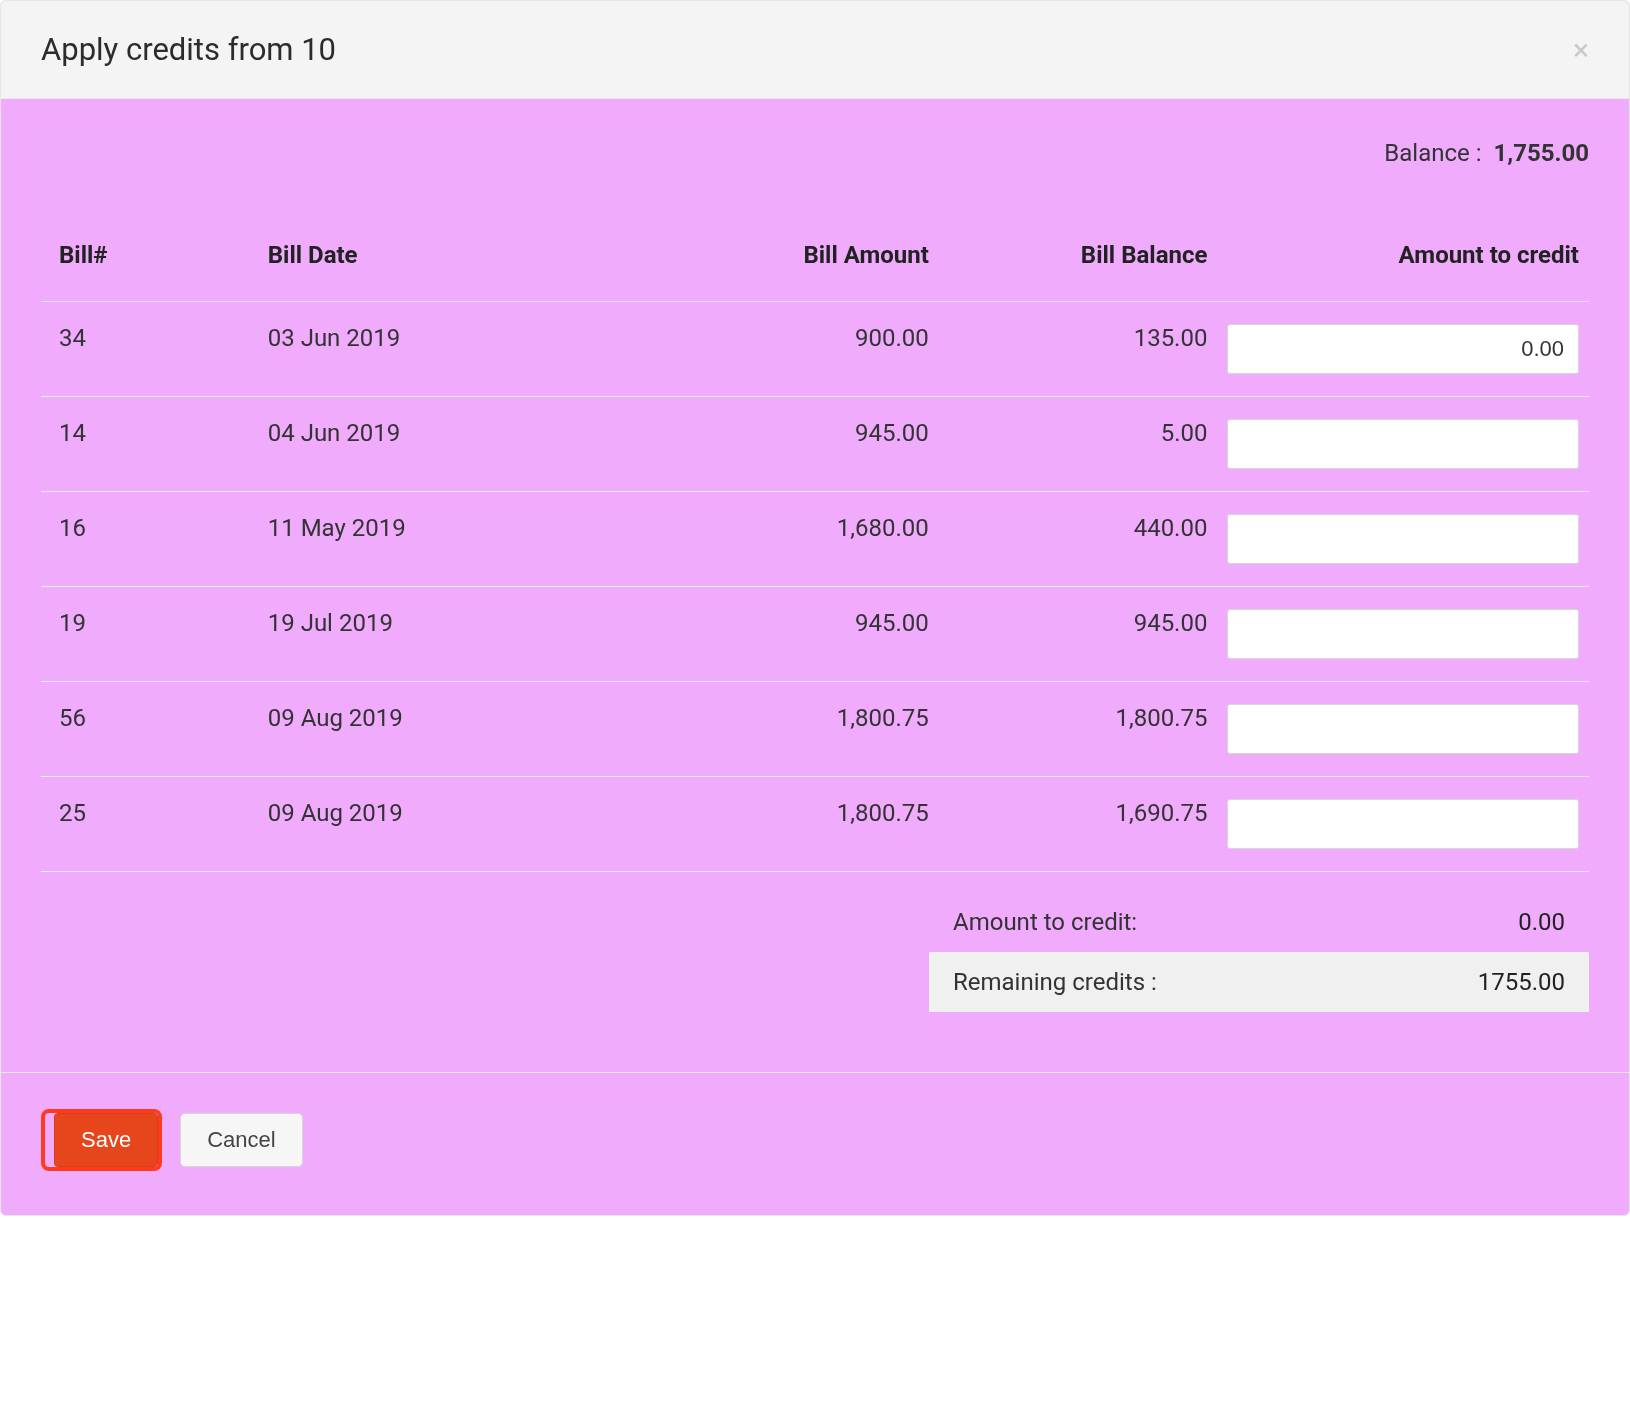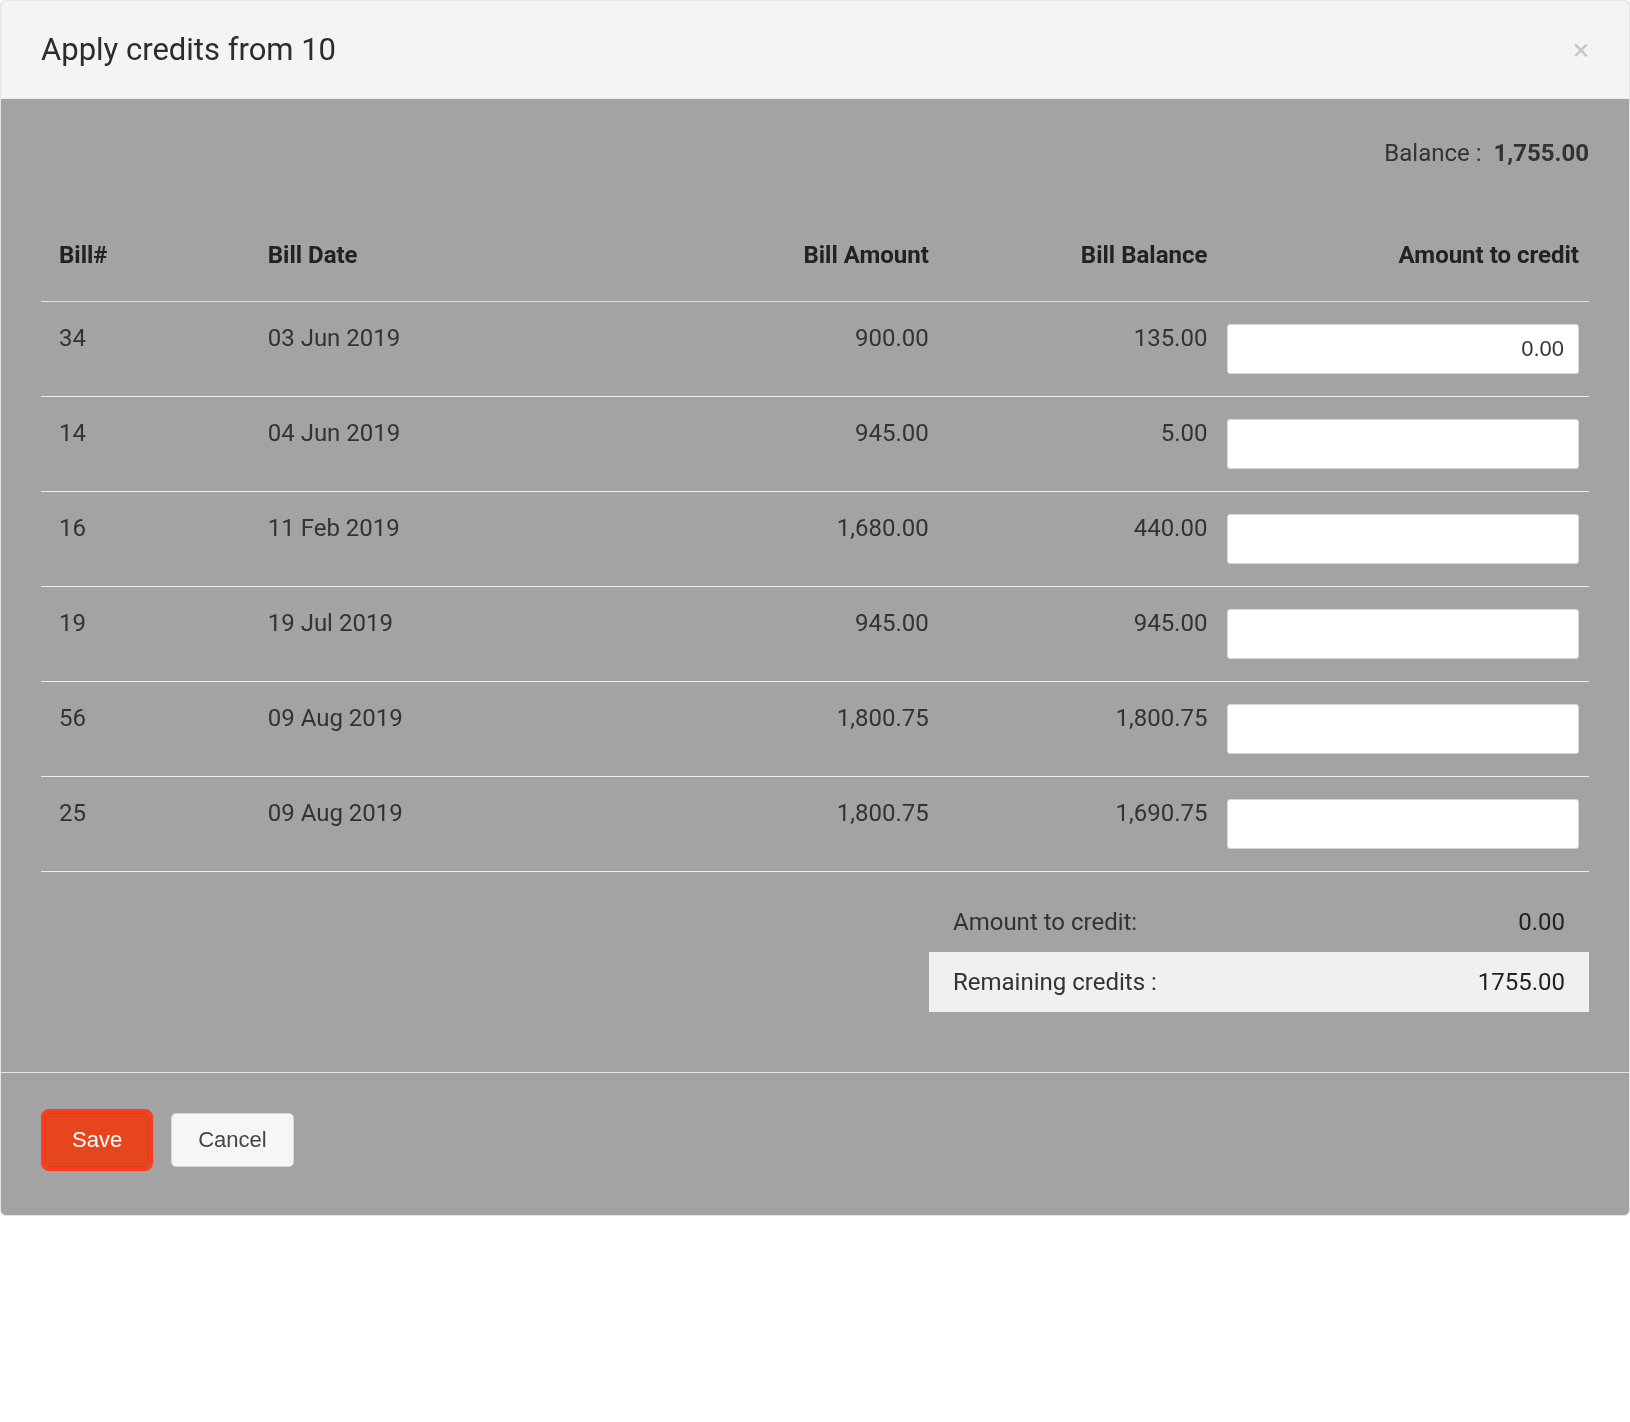--- a/index.html
+++ b/index.html
@@ -6,21 +6,21 @@
   body {
     font-family: -apple-system, BlinkMacSystemFont, "Segoe UI", Roboto, "Helvetica Neue", Arial, sans-serif;
     background: #ffffff;
     color: #212529;
     width: 1630px;
   }
   .modal {
     border: 1px solid #e5e5e5;
     border-radius: 6px;
     overflow: hidden;
-    background: #a3a3a3;
+    background: #f0abfc;
   }
   .modal-header {
     background: #f4f4f4;
     padding: 30px 40px;
     display: flex;
     align-items: center;
     justify-content: space-between;
     border-bottom: 1px solid #eaeaea;
   }
   .modal-title {
@@ -119,20 +119,21 @@
     padding: 0 26px;
     font-size: 22px;
     border-radius: 5px;
     cursor: pointer;
     border: 1px solid transparent;
   }
   .btn-primary {
     background: #e7461d;
     color: #ffffff;
     border-color: #d53f17;
+    margin-left: 9px;
   }
   .btn-primary-wrap {
     border: 4px solid #ff3b1f;
     border-radius: 8px;
     padding: 0;
     display: inline-block;
   }
   .btn-primary-wrap .btn-primary {
     border-radius: 4px;
   }
@@ -179,21 +180,21 @@
           </tr>
           <tr>
             <td class="col-billno">14</td>
             <td class="col-date">04 Jun 2019</td>
             <td class="col-amount num">945.00</td>
             <td class="col-balance num">5.00</td>
             <td class="col-credit num"><input type="text" class="credit-input" style=""></td>
           </tr>
           <tr>
             <td class="col-billno">16</td>
-            <td class="col-date">11 Feb 2019</td>
+            <td class="col-date">11 May 2019</td>
             <td class="col-amount num">1,680.00</td>
             <td class="col-balance num">440.00</td>
             <td class="col-credit num"><input type="text" class="credit-input" style=""></td>
           </tr>
           <tr>
             <td class="col-billno">19</td>
             <td class="col-date">19 Jul 2019</td>
             <td class="col-amount num">945.00</td>
             <td class="col-balance num">945.00</td>
             <td class="col-credit num"><input type="text" class="credit-input" style=""></td>

